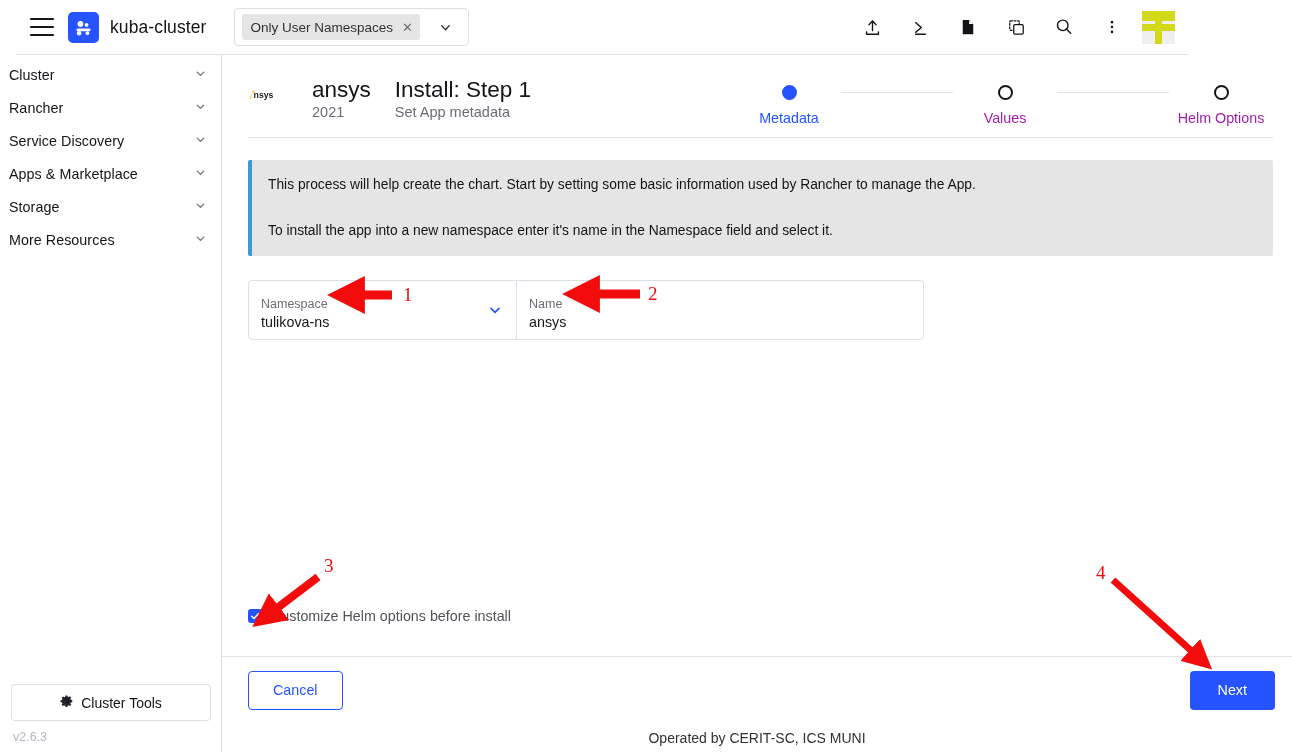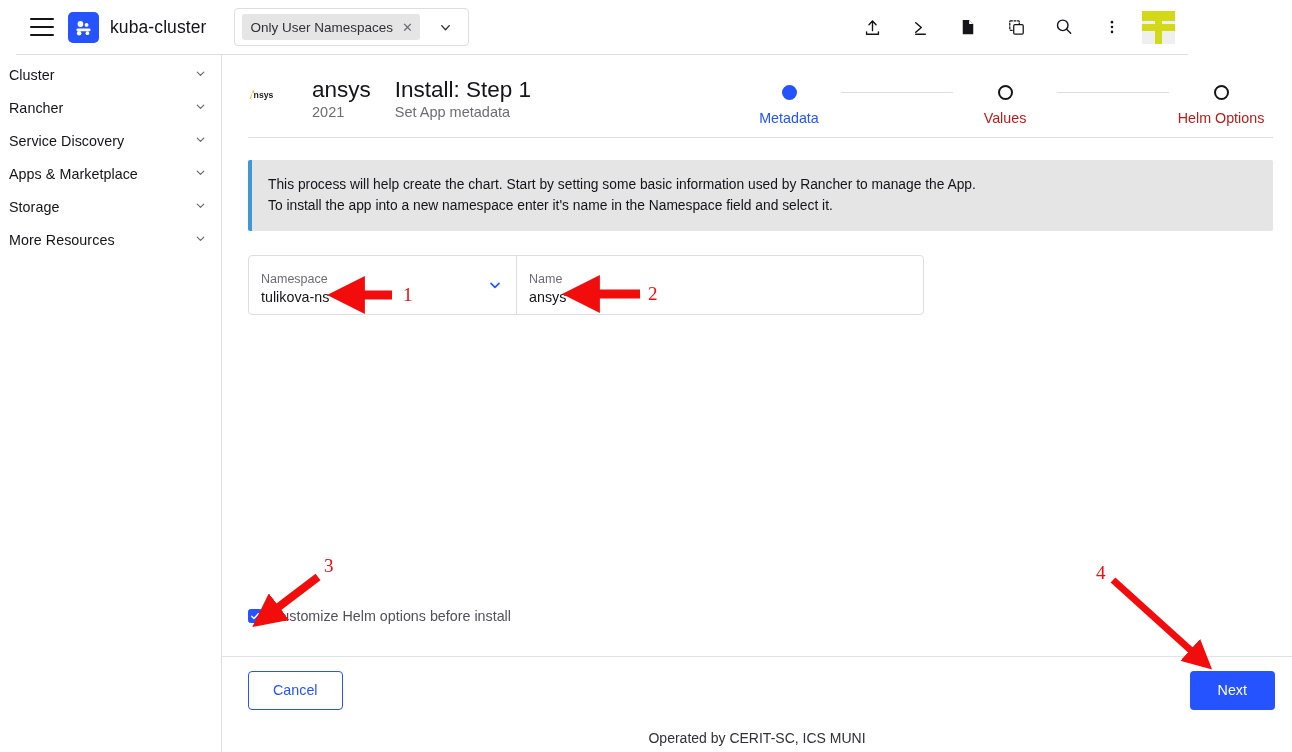--- a/index.html
+++ b/index.html
@@ -153,21 +153,21 @@
   .step {
     display: flex; flex-direction: column; align-items: center;
     flex-shrink: 0; width: 104px;
   }
   .step-dot {
     width: 15px; height: 15px; border-radius: 50%;
     border: 2px solid #141419; background: #fff;
     margin-bottom: 10px;
   }
   .step.active .step-dot { background: #2453ff; border-color: #2453ff; }
-  .step-label { font-size: 14.3px; color: #b91c1c; white-space: nowrap; }
+  .step-label { font-size: 14.3px; color: #a21caf; white-space: nowrap; }
   .step.active .step-label { color: #2453ff; }
   .step-line {
     flex: 1; height: 1px; background: #dcdee7;
     margin-top: 7px;
   }
 
   .divider-top {
     height: 1px; background: #dcdee7;
     margin: 6px 19px 0 26px;
   }
@@ -176,21 +176,21 @@
   .banner {
     margin: 22px 19px 0 26px;
     background: #e5e5e5;
     border-left: 4px solid #3d98d3;
     padding: 16px 18px 16px 16px;
     border-radius: 2px;
   }
   .banner p {
     margin: 0; font-size: 13.8px; color: #141419; line-height: 1.35;
   }
-  .banner p + p { margin-top: 2px; }
+  .banner p + p { margin-top: 27px; }
 
   
   .form-row {
     margin: 24px 19px 0 26px;
     display: flex;
     border: 1px solid #dcdee7;
     border-radius: 4px;
     overflow: hidden;
     width: 676px;
     background: #fff;
@@ -424,20 +424,32 @@
       <span class="nav-label">More Resources</span>
       <span>
         <svg width="13" height="13" viewBox="0 0 24 24" fill="none" stroke="#6c6c76" stroke-width="2.3" stroke-linecap="round" stroke-linejoin="round">
             <polyline points="6 9.5 12 15.5 18 9.5"></polyline>
           </svg>
       </span>
     </div>
 
   </div>
 
+  <div class="sidebar-bottom">
+    <div class="cluster-tools-btn">
+      <span>
+        <svg width="14" height="14" viewBox="0 0 24 24" fill="#141419">
+          <path d="M12 8.2a3.8 3.8 0 100 7.6 3.8 3.8 0 000-7.6zm0 5.9a2.1 2.1 0 110-4.2 2.1 2.1 0 010 4.2z"></path>
+          <path d="M21 13.6v-3.2l-2.4-.4a6.9 6.9 0 00-.8-1.9l1.4-2-2.3-2.3-2 1.4a6.9 6.9 0 00-1.9-.8L12.6 2.4H9.4L9 4.8a6.9 6.9 0 00-1.9.8l-2-1.4-2.3 2.3 1.4 2a6.9 6.9 0 00-.8 1.9l-2.4.4v3.2l2.4.4c.2.7.4 1.3.8 1.9l-1.4 2 2.3 2.3 2-1.4c.6.4 1.2.6 1.9.8l.4 2.4h3.2l.4-2.4c.7-.2 1.3-.4 1.9-.8l2 1.4 2.3-2.3-1.4-2c.4-.6.6-1.2.8-1.9l2.4-.4z" opacity=".92"></path>
+        </svg>
+      </span>
+      <span>Cluster Tools</span>
+    </div>
+    <div class="version-text">v2.6.3</div>
+  </div>
 </div>
 
 <div class="main">
 
   <div class="app-header">
 
     <svg class="ansys-logo" viewBox="0 0 90 26">
       <path d="M3 21 L10 5 L13 5 L11 10 L8.5 10 L5.5 21 Z" fill="#ffb71b"></path>
       <text x="11" y="20" font-family="Liberation Sans, sans-serif" font-size="17" font-weight="bold" fill="#1b1b1b">nsys</text>
     </svg>

